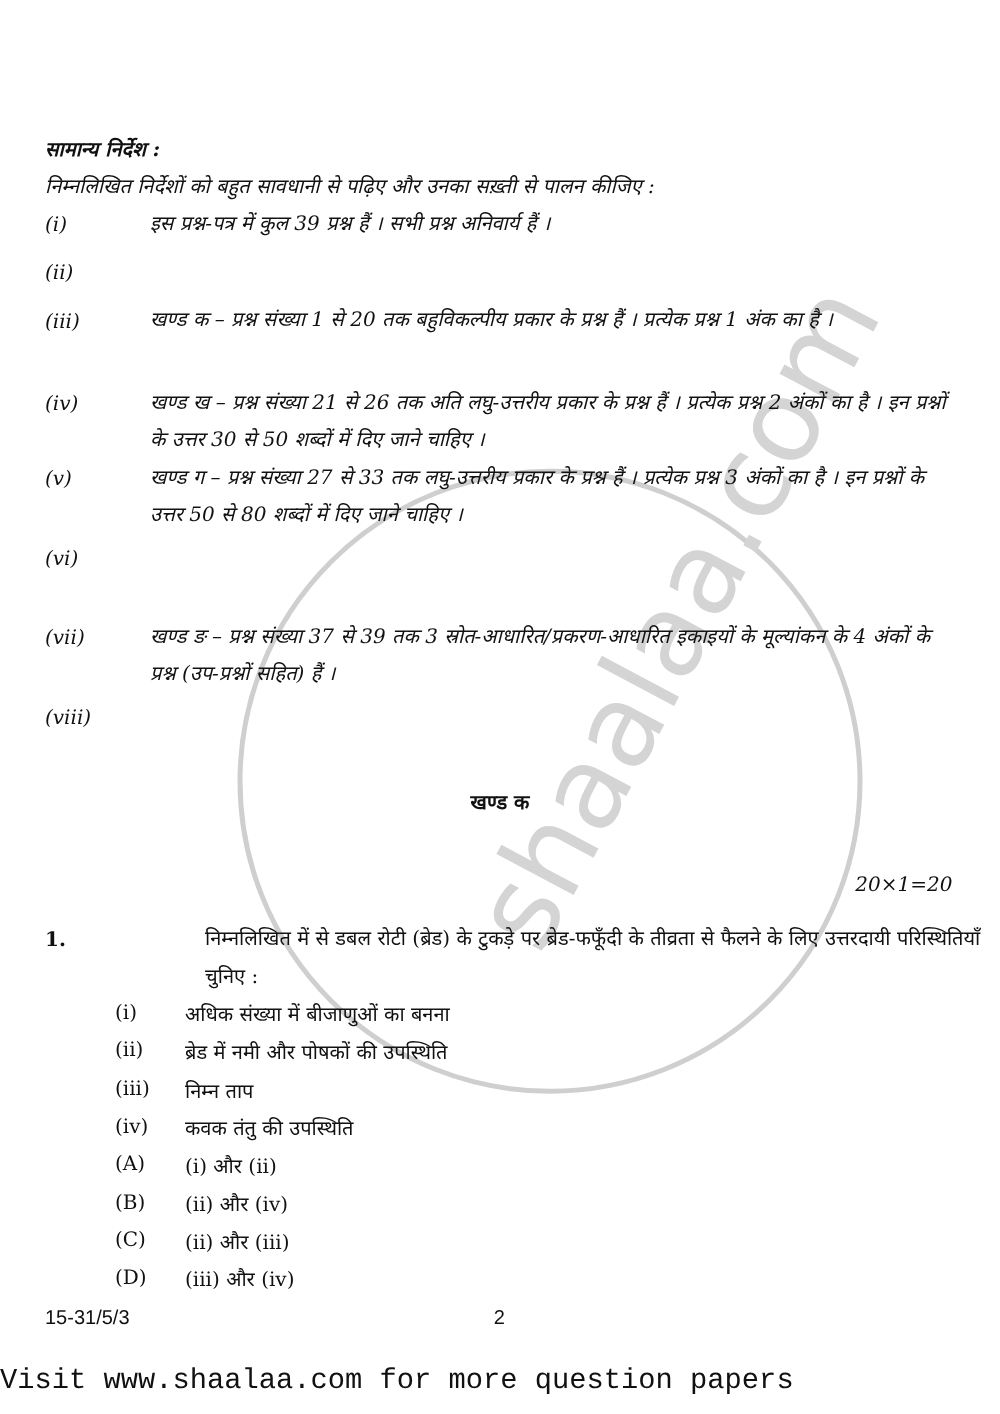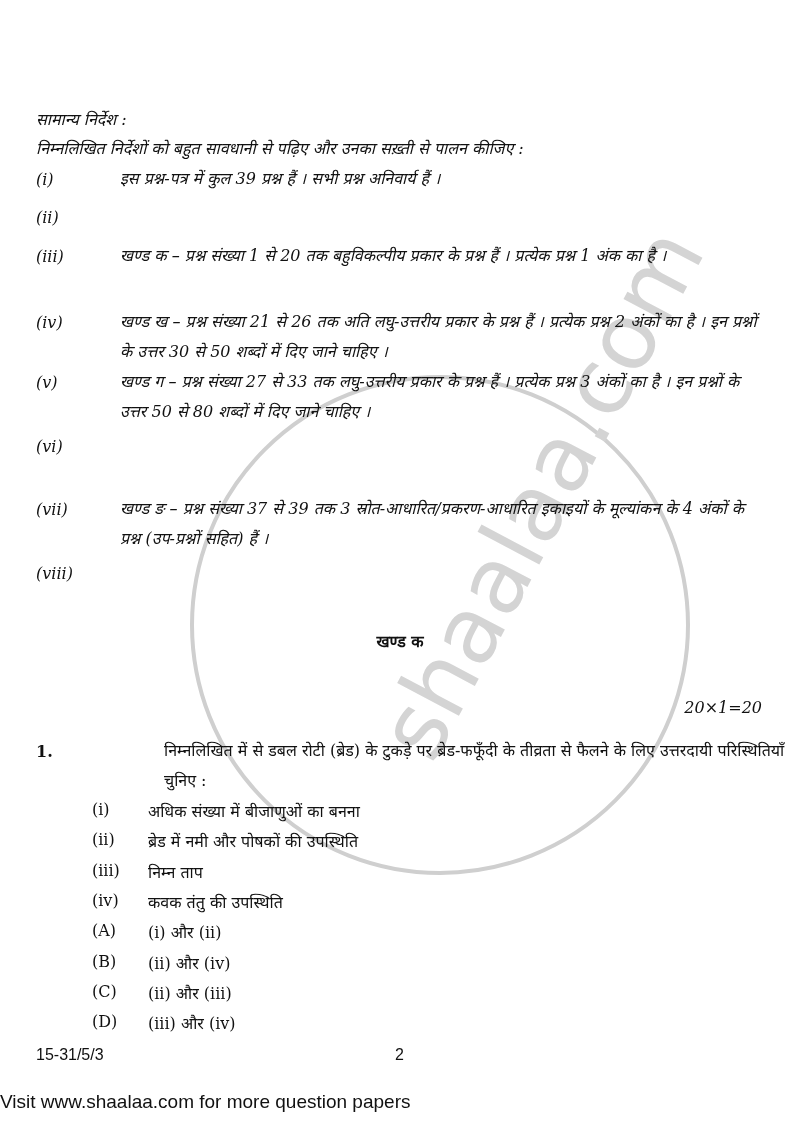--- a/index.html
+++ b/index.html
@@ -4,34 +4,34 @@
   <style>
     html, body { margin:0; padding:0; background:#ffffff; }
     body { width:800px; height:1131px; position:relative; overflow:hidden;
       font-family:"DejaVu Serif", serif; color:#111; }
     .page { position:absolute; left:0; top:0; width:800px; height:1131px; }
     .watermark { position:absolute; left:190px; top:375px; width:500px; height:500px;
       border:4px solid #cfcfcf; border-radius:50%; box-sizing:border-box; pointer-events:none; }
     .watermark-text { position:absolute; left:250px; top:440px; font-family:"DejaVu Sans", sans-serif;
       font-size:92px; color:#d4d4d4; transform:rotate(-62deg); transform-origin:center;
       white-space:nowrap; pointer-events:none; }
-    .heading { position:absolute; left:36px; top:108px; font-size:16px; font-style:italic; font-weight:normal; }
+    .heading { position:absolute; left:36px; top:108px; font-size:16px; font-style:italic; font-weight:bold; }
     .sub { position:absolute; left:36px; top:137px; font-size:16px; font-style:italic; }
     .num { position:absolute; left:36px; font-size:16px; font-style:italic; }
     .txt { position:absolute; left:120px; width:642px; font-size:16px; font-style:italic; line-height:30px; }
     .sec-title { position:absolute; left:0; width:800px; text-align:center; top:630px; font-size:16px; font-weight:bold; }
     .instr { position:absolute; left:36px; width:726px; top:668px; font-size:16px; font-style:italic; line-height:30px; }
     .marks { position:absolute; right:38px; top:698px; font-size:16px; font-style:italic; }
     .qnum { position:absolute; left:36px; top:742px; font-size:16px; font-weight:bold; }
     .qtxt { position:absolute; left:120px; width:642px; top:736px; font-size:16px; line-height:30px;margin-left:44px; }
     .opt-l { position:absolute; left:92px; font-size:16px; }
     .opt-t { position:absolute; left:148px; font-size:16px; }
     .footer-code { position:absolute; left:36px; top:1046px; font-family:"Liberation Sans", sans-serif; font-size:16px; }
     .footer-page { position:absolute; left:395px; top:1046px; font-family:"Liberation Sans", sans-serif; font-size:16px; }
-    .visit { position:absolute; left:0; top:1091px; font-family:Liberation Sans, sans-serif; font-size:19px; }
+    .visit { position:absolute; left:0; top:1091px; font-family:Liberation Mono, monospace; font-size:23px; }
   </style>
 </head>
 <body>
 
 <div class="page">
   <div class="watermark"></div>
   <div class="watermark-text">shaalaa.com</div>
 
   <div class="heading">सामान्य निर्देश :</div>
   <div class="sub">निम्नलिखित निर्देशों को बहुत सावधानी से पढ़िए और उनका सख़्ती से पालन कीजिए :</div>

